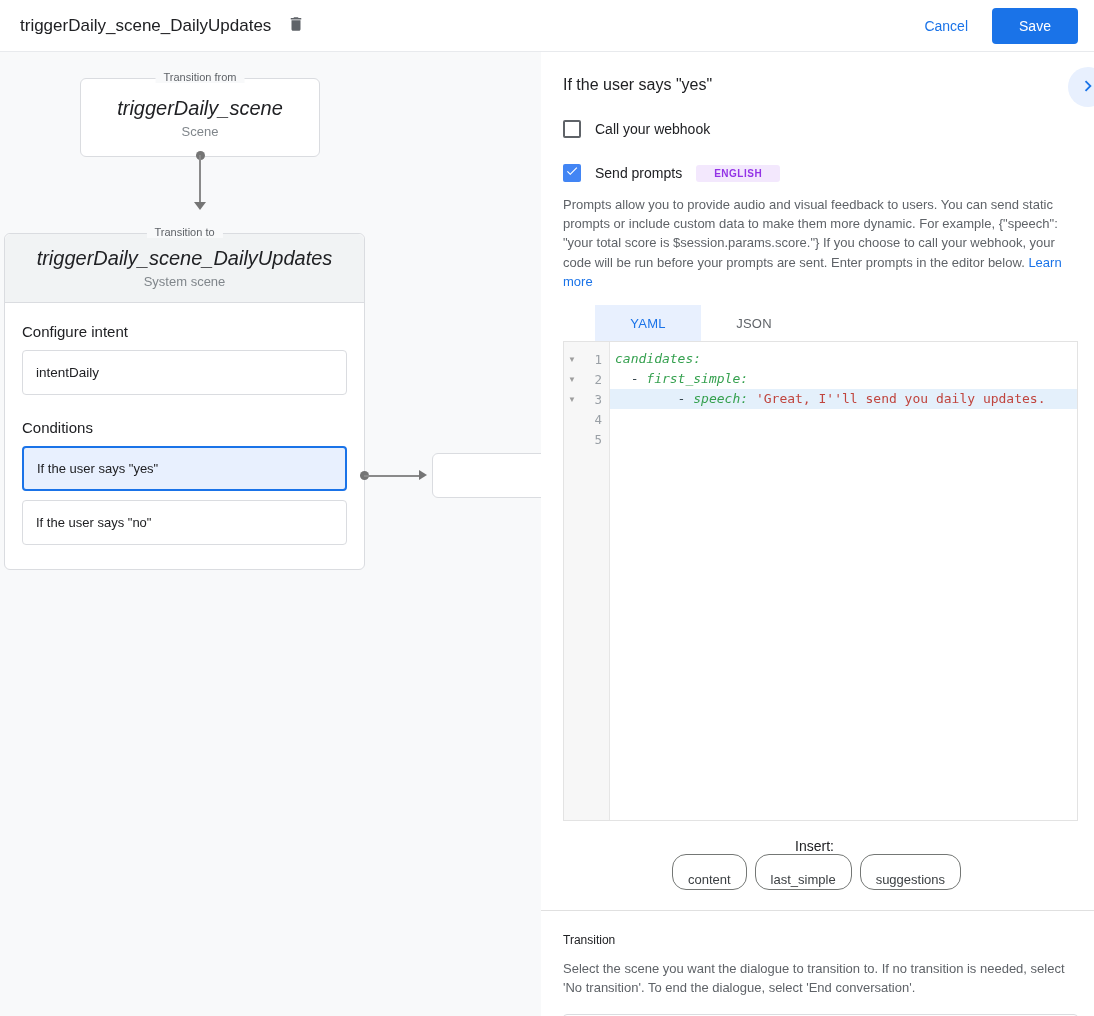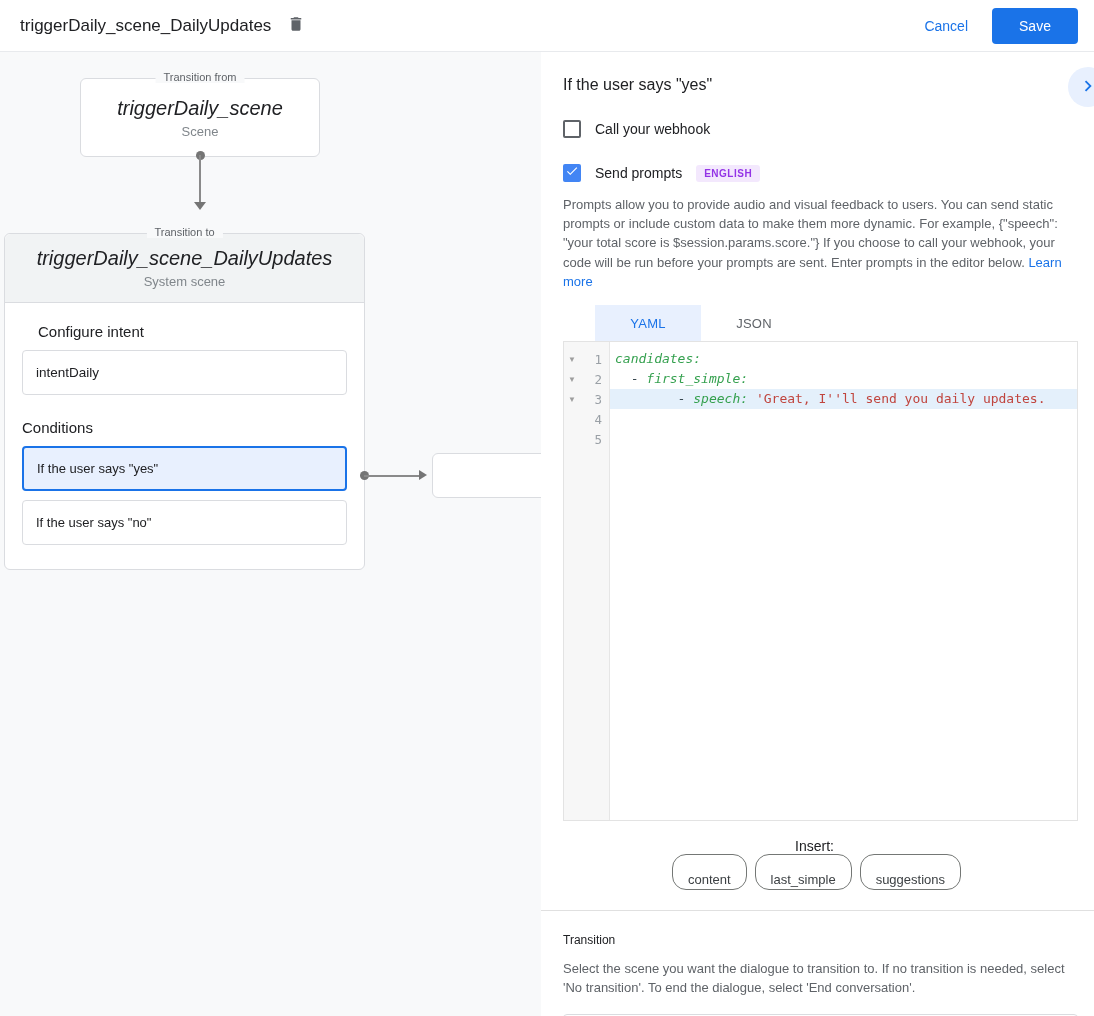--- a/index.html
+++ b/index.html
@@ -26,21 +26,21 @@
     padding:0 8px; font-size:11px; color:#5f6368; white-space:nowrap; }
   .node-from { left:80px; top:26px; width:240px; height:79px; display:flex; flex-direction:column;
     align-items:center; justify-content:center; }
   .node-title { font-size:20px; color:#202124; margin-bottom:4px;font-style:italic; }
   .node-sub { font-size:13px; color:#80868b; }
   .node-to { left:4px; top:181px; width:361px; height:337px; }
   .node-to-header { height:69px; background:#f1f3f4; border-bottom:1px solid #dadce0;
     border-radius:6px 6px 0 0; display:flex; flex-direction:column; align-items:center; justify-content:center; }
   .node-to-body { padding:0 17px; }
   .section-label { font-size:15px; color:#202124; }
-  .lbl-intent { margin:20px 16px 10px; }
+  .lbl-intent { margin:20px 0 10px; }
   .lbl-cond { margin:24px 0 10px; }
   .intent-box { height:45px; border:1px solid #dadce0; border-radius:4px; background:#fff;
     display:flex; align-items:center; padding-left:13px; font-size:13.5px; color:#202124; cursor:text; }
   .cond { height:45px; border:1px solid #dadce0; border-radius:4px; background:#fff;
     display:flex; align-items:center; padding-left:13px; font-size:13px; color:#202124;
     margin-bottom:9px; cursor:pointer; }
   .cond.selected { border:2px solid #1a73e8; background:#e8f0fe; }
   .node-target { left:432px; top:401px; width:130px; height:45px; }
 
   .dot { position:absolute; width:9px; height:9px; border-radius:50%; background:#757575; }
@@ -58,21 +58,21 @@
   .panel-title { font-size:16px; font-weight:400; color:#202124; }
   .expand-btn { position:absolute; right:-14px; top:15px; width:40px; height:40px; border-radius:50%;
     background:#e8f0fe; border:none; cursor:pointer; display:flex; align-items:center; justify-content:center; }
 
   .chk-row { display:flex; align-items:center; margin-top:26px; }
   .chk { width:18px; height:18px; border-radius:2px; flex:none; cursor:pointer; }
   .chk.off { border:2px solid #5f6368; background:#fff; }
   .chk.on { background:#4285f4; display:flex; align-items:center; justify-content:center; }
   .chk-label { margin-left:14px; font-size:14px; font-weight:500; color:#202124; }
   .badge { margin-left:14px; background:#f3e8fd; color:#9334e6; font-size:10px; font-weight:700;
-    letter-spacing:.5px; padding:3px 8px; border-radius:3px; }
+    letter-spacing:.5px; padding:3px 18px; border-radius:3px; }
 
   .desc { margin-top:13px; font-size:13px; line-height:1.48; color:#5f6368; }
   .link { color:#1a73e8; text-decoration:none; cursor:pointer; }
 
   .tabs { display:flex; margin-top:14px;padding-left:32px; }
   .tab { width:106px; height:36px; border:none; background:#fff; font-family:inherit; font-size:13px;
     font-weight:500; letter-spacing:.25px; color:#5f6368; cursor:pointer; }
   .tab.active { background:#e8f0fe; color:#1a73e8; }
 
   .editor { height:480px; border:1px solid #e3e3e3; display:flex; font-family:"DejaVu Sans Mono", monospace; }

